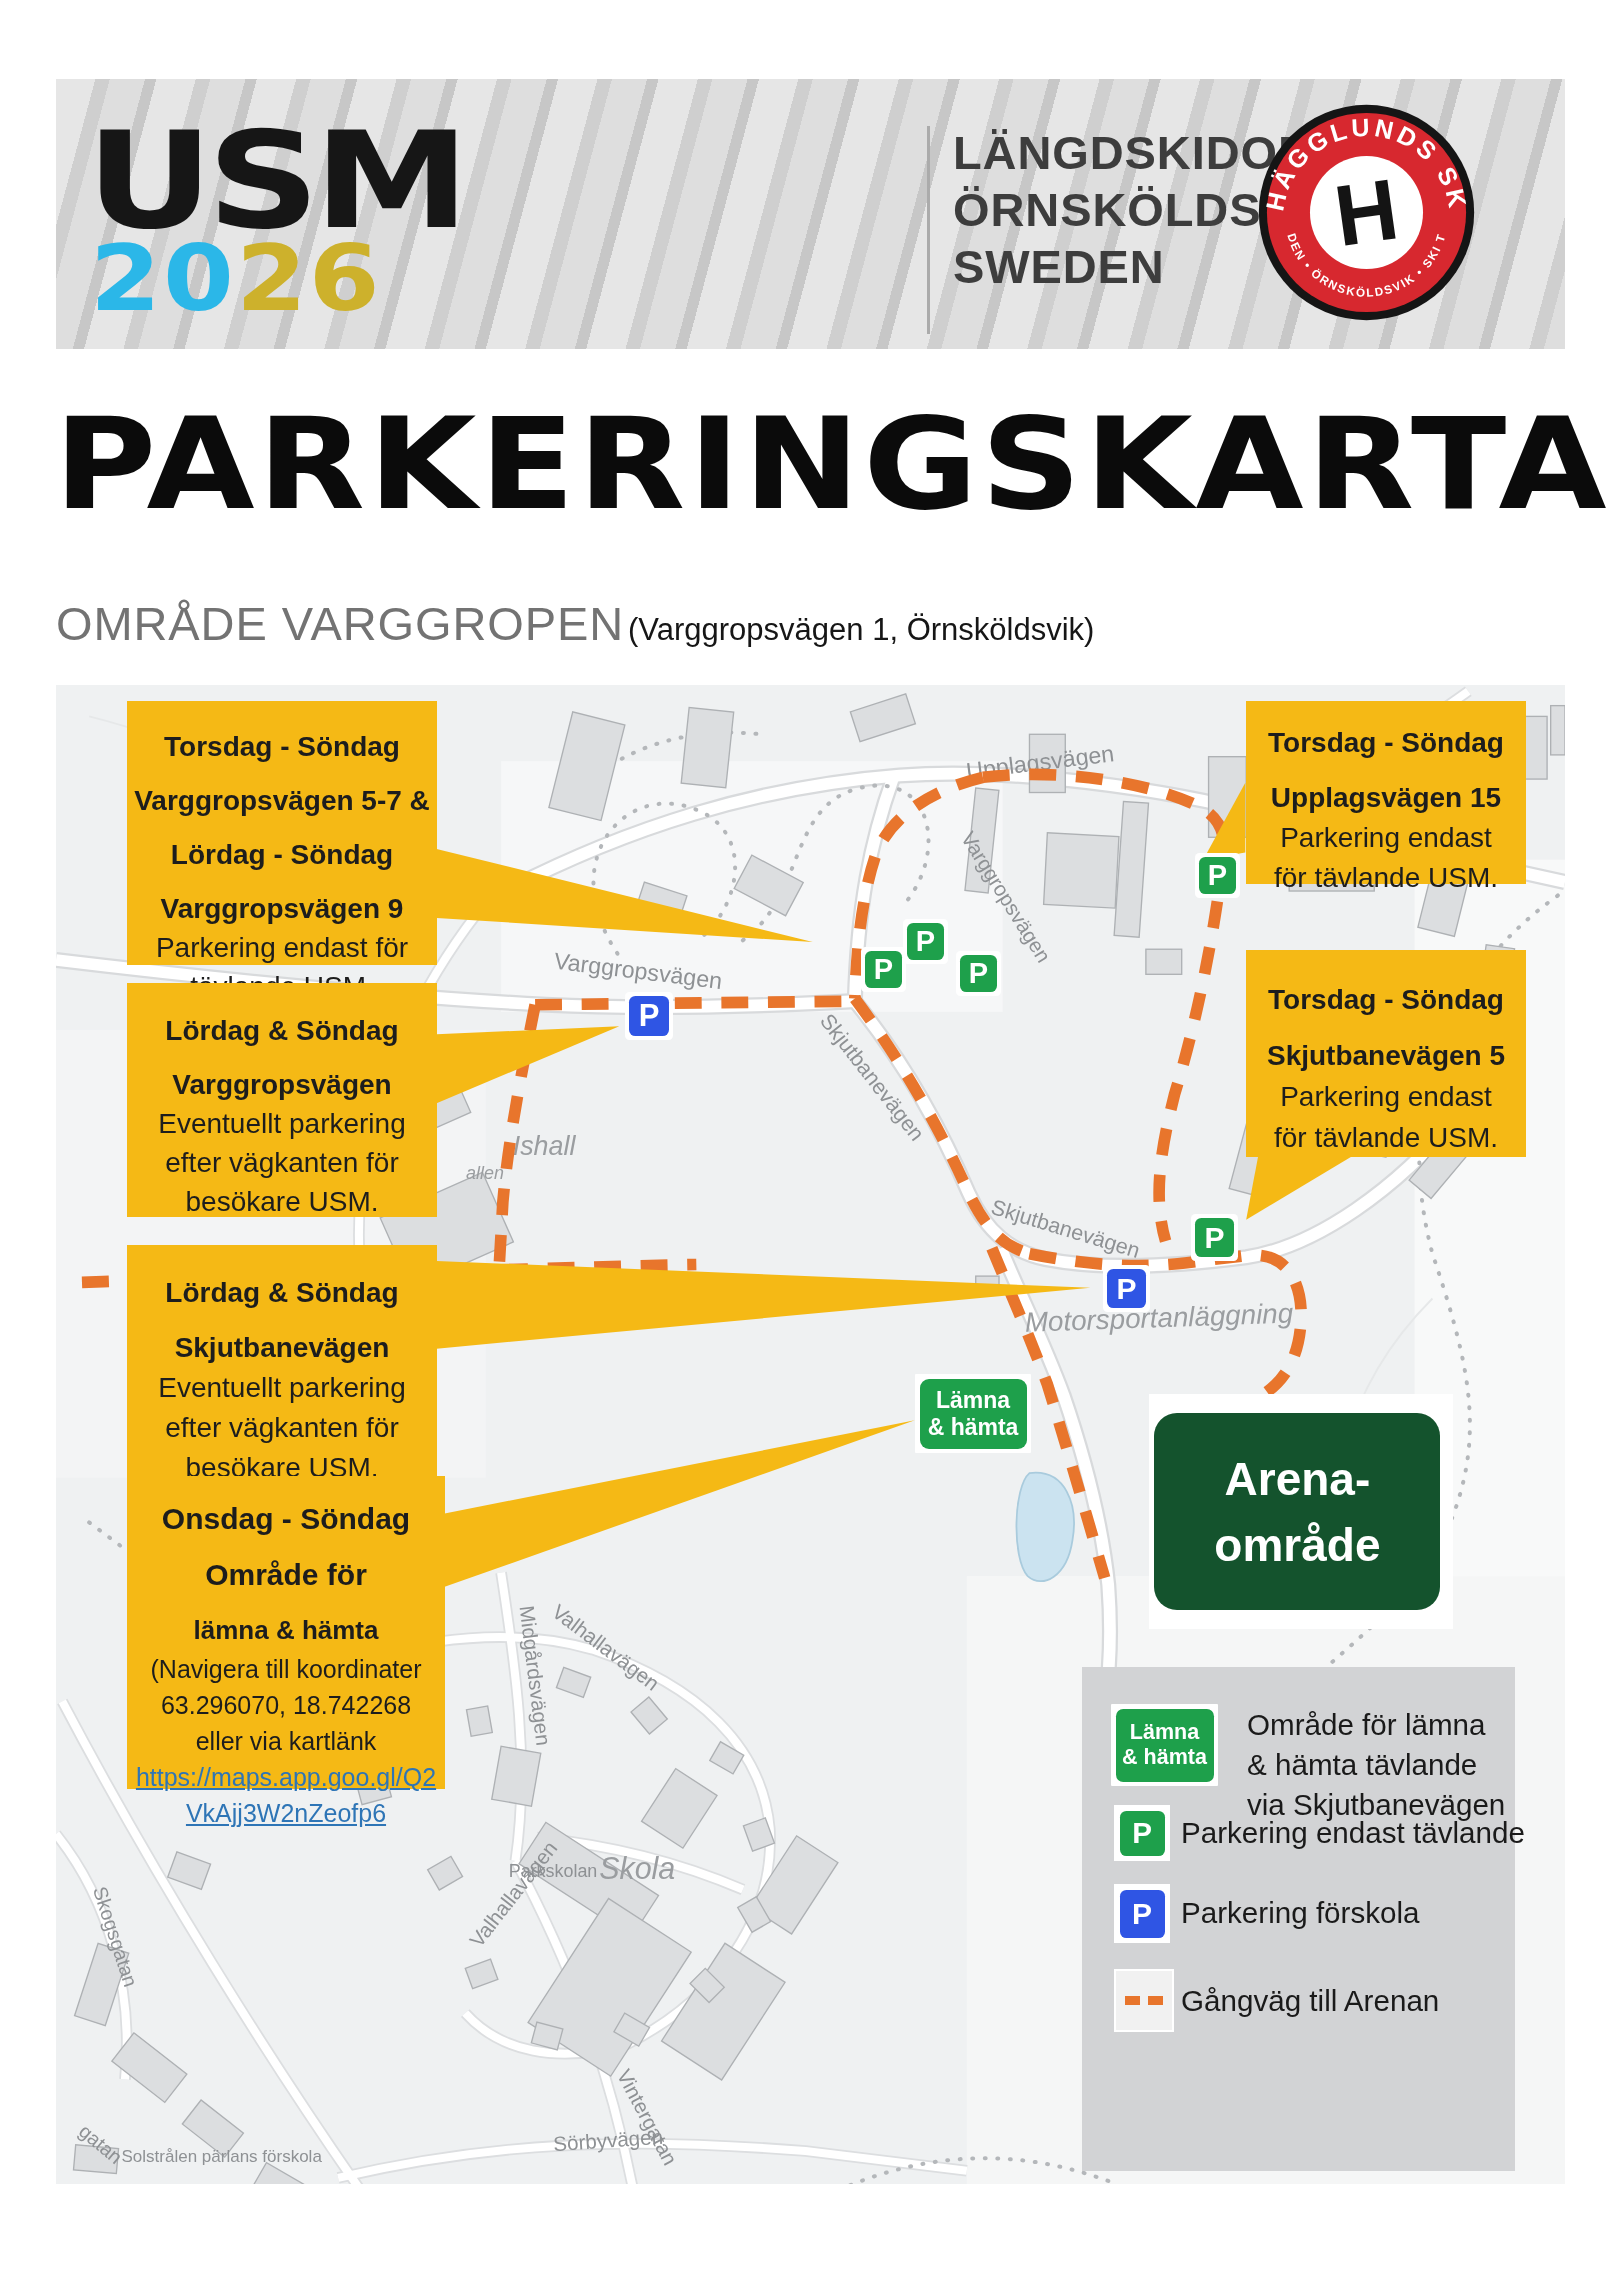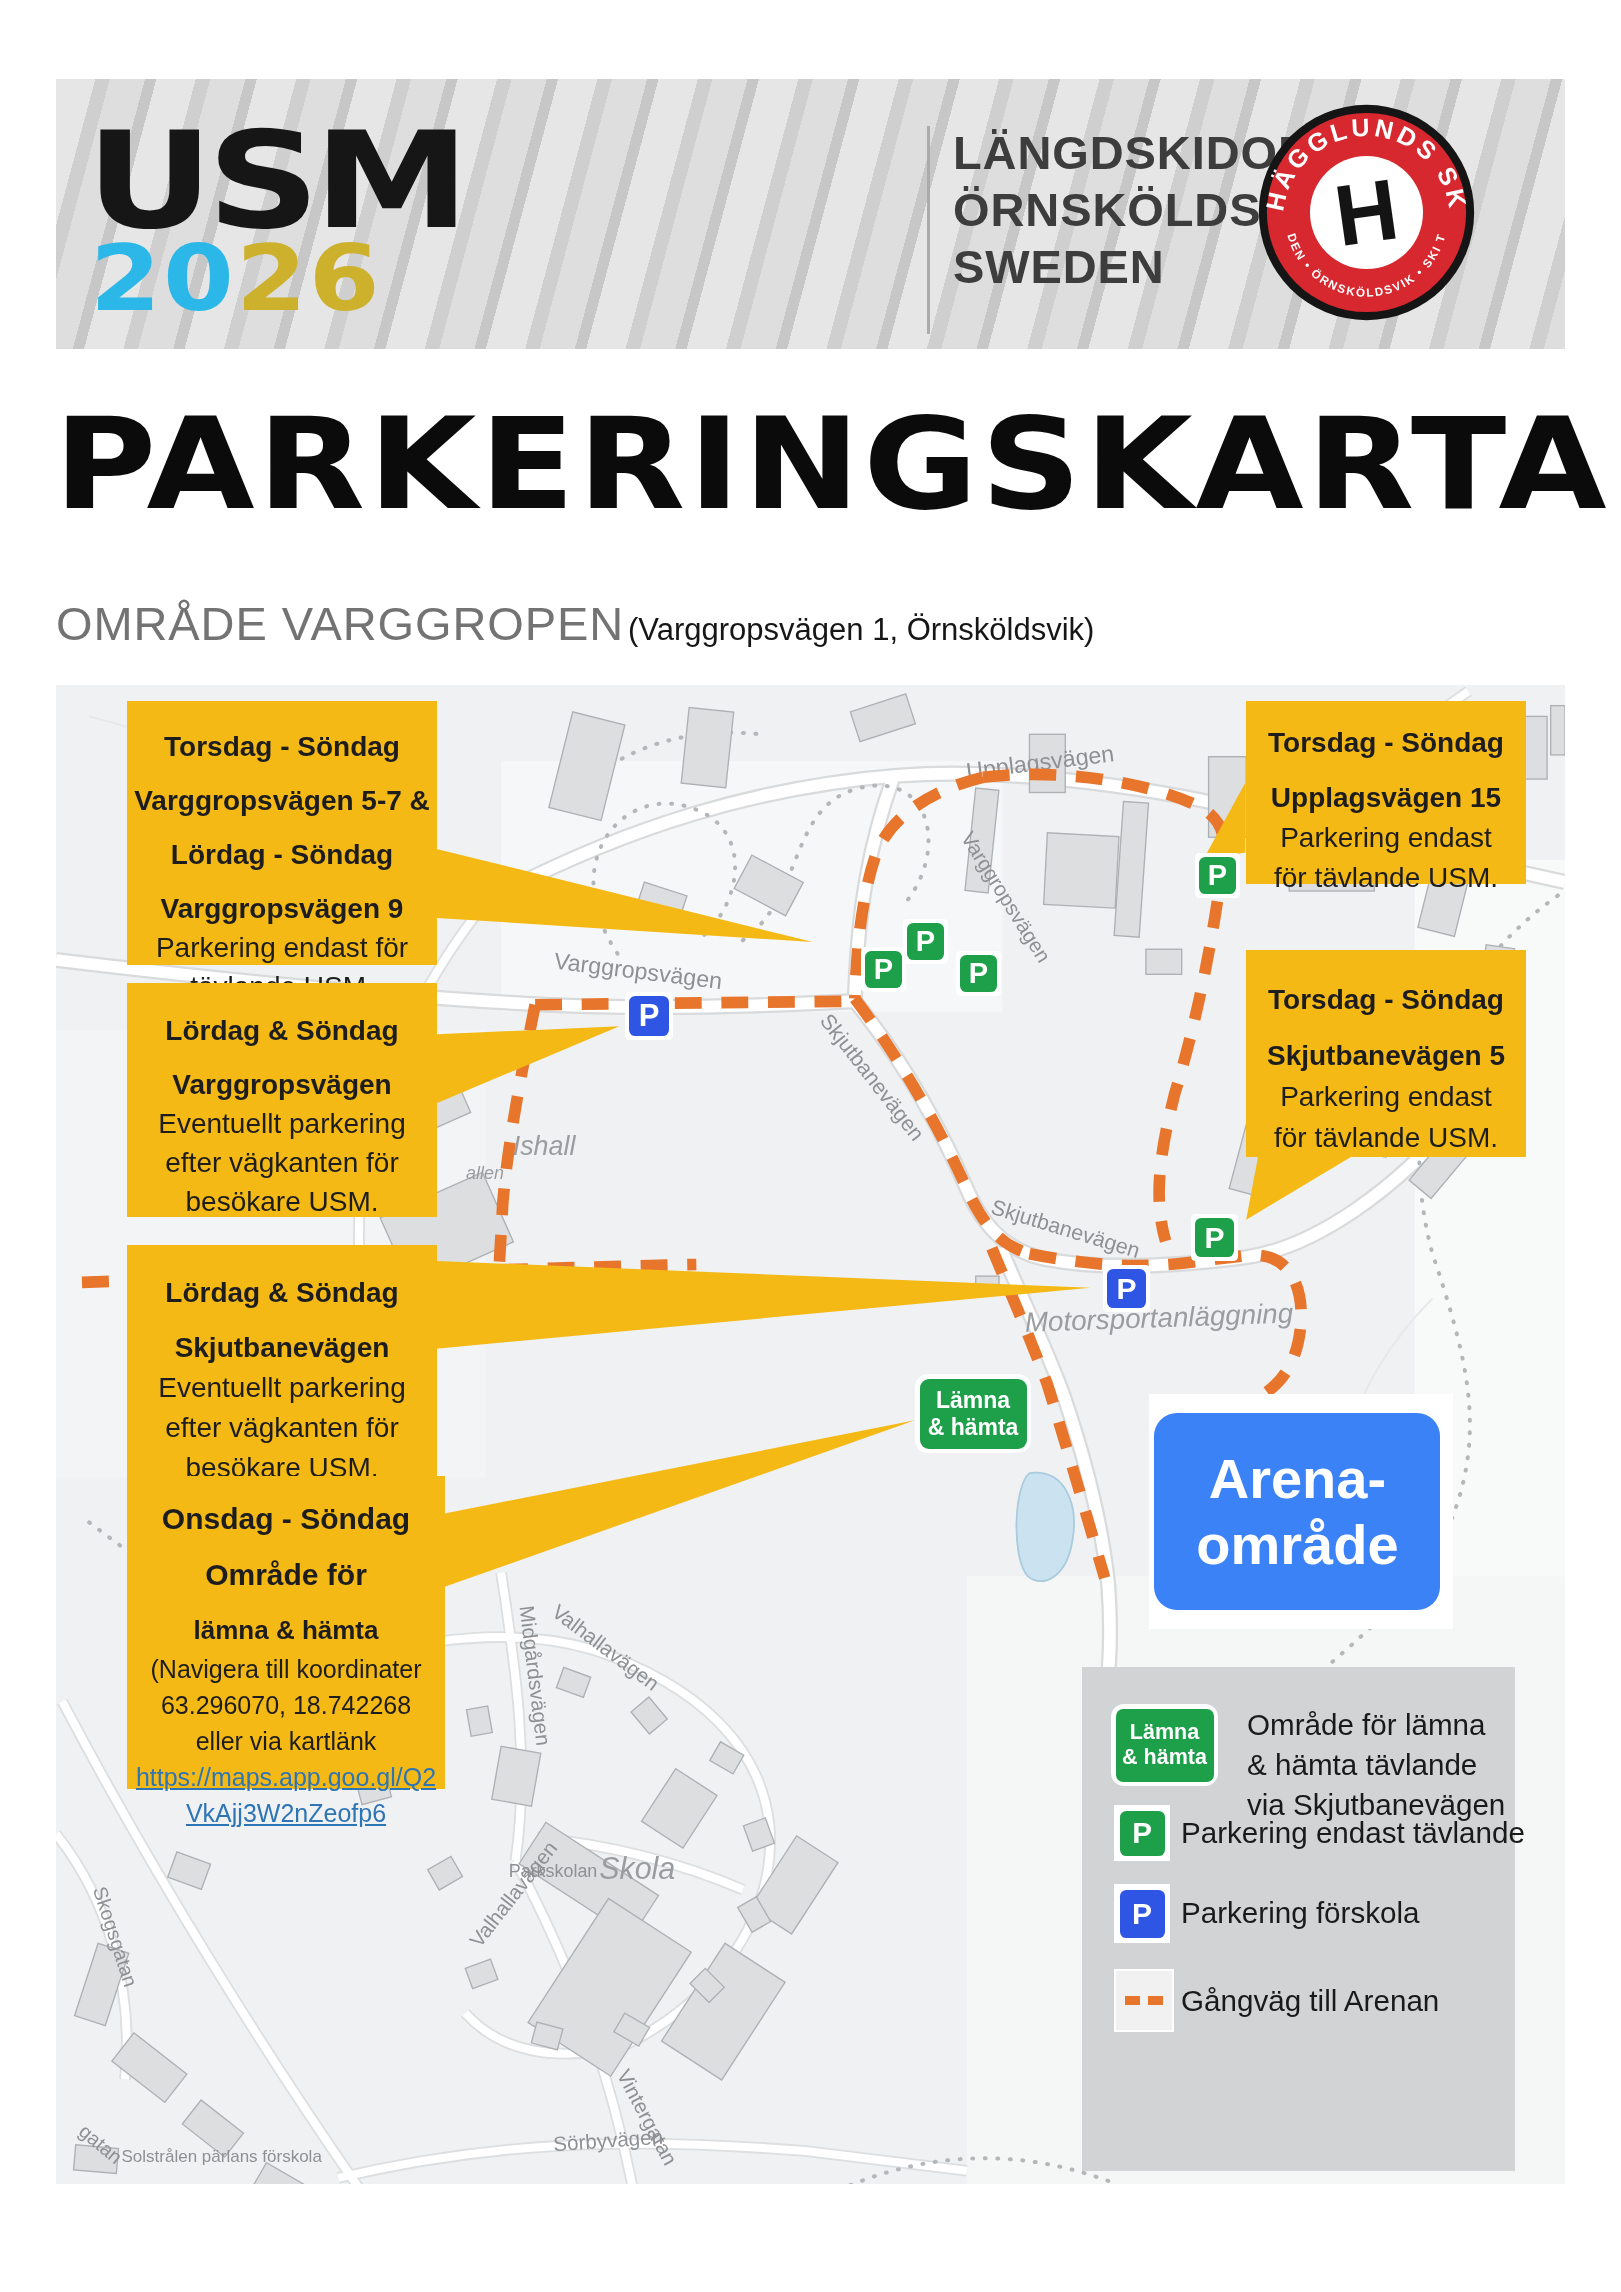--- a/index.html
+++ b/index.html
@@ -37,27 +37,27 @@
   .co{position:absolute;background:#f5b915;color:#1d1d1d;text-align:center;}
   .co div{white-space:nowrap;}
   .b{font-weight:700;margin-top:15px;}
   .lnk{color:#2e75b6;text-decoration:underline;}
   
   .pmark{position:absolute;background:#fff;border-radius:4.5px;padding:3.6px;box-sizing:border-box;}
   .pbox{width:100%;height:100%;border-radius:6.3px;display:flex;align-items:center;justify-content:center;
         color:#fff;font-weight:700;font-family:"Liberation Sans",sans-serif;}
   .green{background:#1ea04b;}
   .blue{background:#2f55e4;}
-  .lamna-patch{position:absolute;background:#fff;border-radius:13px;padding:4.5px;box-sizing:border-box;}
+  .lamna-patch{position:absolute;background:#fff;border-radius:1px;padding:4.5px;box-sizing:border-box;}
   .lamna{width:100%;height:100%;background:#1ea04b;border-radius:9px;color:#fff;font-weight:700;
          display:flex;flex-direction:column;align-items:center;justify-content:center;}
   
   .arena-patch{position:absolute;left:1149px;top:1394px;width:304px;height:235px;background:#fff;}
-  .arena{position:absolute;left:5.4px;top:19px;width:286px;height:197px;background:#3b82f6;border-radius:23px;
-         color:#fff;font-weight:700;font-size:56px;line-height:66px;display:flex;flex-direction:column;
+  .arena{position:absolute;left:5.4px;top:19px;width:286px;height:197px;background:#14532d;border-radius:23px;
+         color:#fff;font-weight:700;font-size:46px;line-height:66px;display:flex;flex-direction:column;
          align-items:center;justify-content:center;}
   
   .legend{position:absolute;left:1082px;top:1667px;width:433px;height:504px;background:#d2d3d5;}
   .leg-label{position:absolute;font-size:29.6px;color:#1a1a1a;line-height:40px;white-space:nowrap;}
   .leg-icon{position:absolute;background:#fff;display:flex;align-items:center;justify-content:center;}
   .dashline{display:flex;gap:8px;}
   .dash{width:15px;height:9px;background:#e8752c;}
 </style>
 </head>
 <body>

